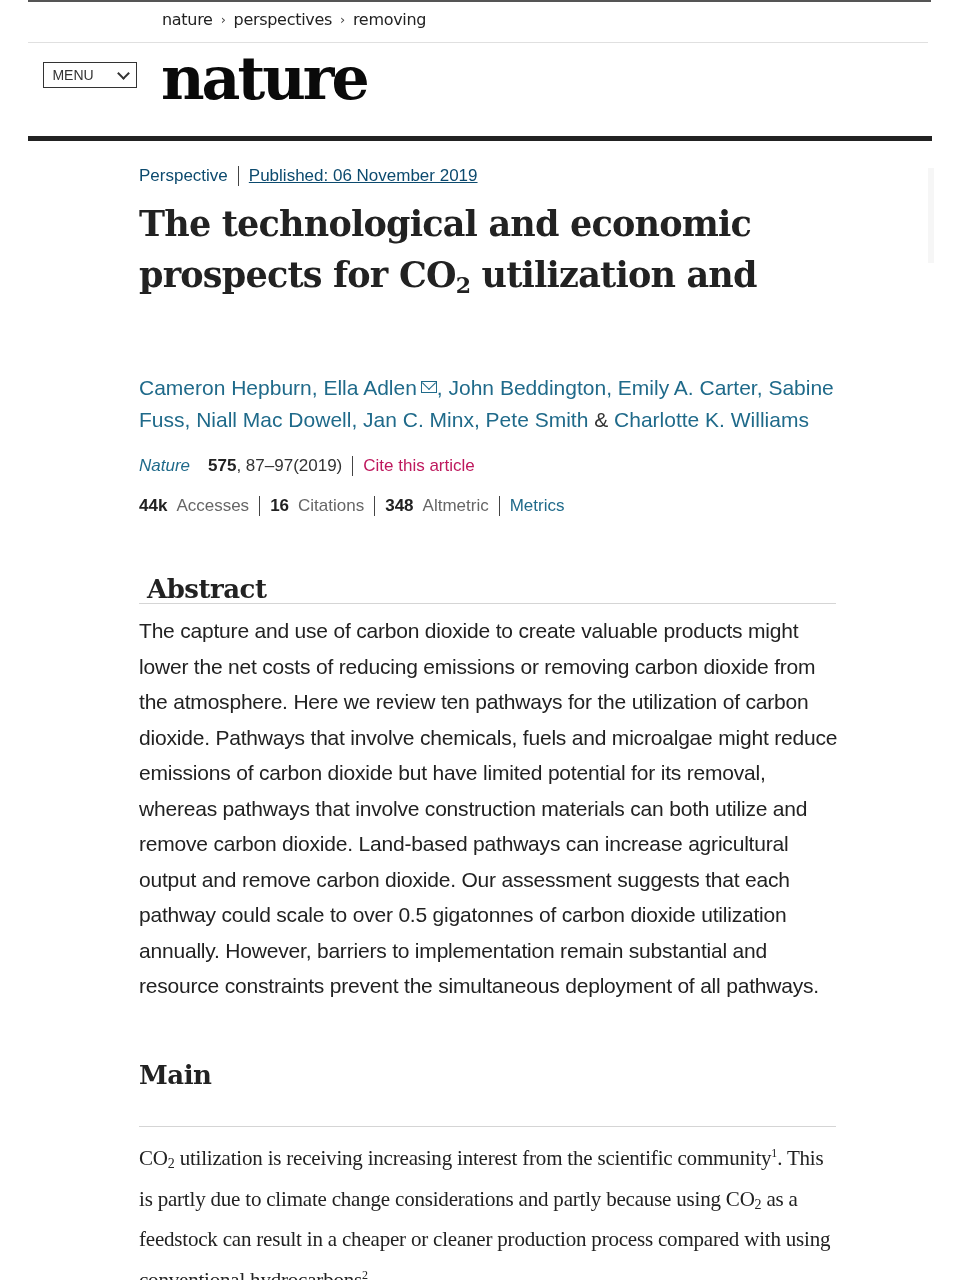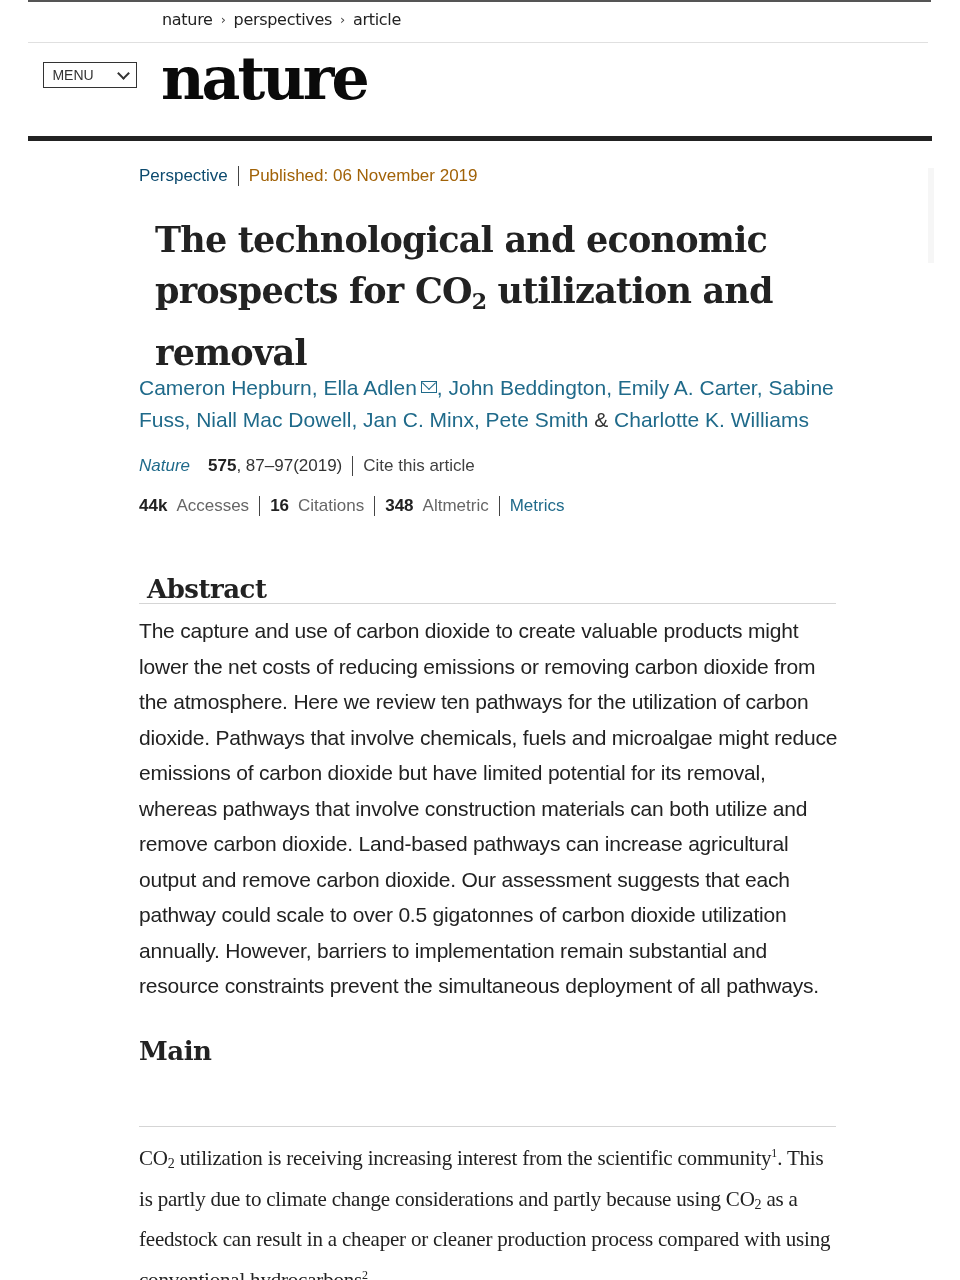--- a/index.html
+++ b/index.html
@@ -11,82 +11,81 @@
   .menu-btn { position: absolute; left: 43px; top: 62px; width: 94px; height: 26px; border: 1px solid #333; box-sizing: border-box; display: flex; align-items: center; justify-content: center; gap: 22px; font-size: 14px; color: #333; background: #fff; font-family: "Liberation Sans", sans-serif; }
   .menu-btn .chev { width: 7px; height: 7px; border-right: 2px solid #333; border-bottom: 2px solid #333; transform: rotate(45deg); margin-top: -4px; margin-left: 3px; }
   .logo { position: absolute; left: 161px; top: 48px; font-family: "DejaVu Serif", serif; font-weight: bold; font-size: 60px; letter-spacing: -3px; color: #0a0a0a; line-height: 1; }
   .header-rule { position: absolute; left: 28px; top: 136px; width: 904px; height: 5px; background: #222; }
   .side-shadow { position: absolute; left: 928px; top: 168px; width: 6px; height: 95px; background: #f6f6f6; }
 
   .article { position: absolute; left: 139px; width: 700px; }
   .meta-line { top: 166px; font-size: 17px; display: flex; align-items: center; }
   .meta-line .type { color: #0c4a6e; }
   .vbar { display: inline-block; width: 1px; height: 20px; background: #444; margin: 0 10px; }
-  .meta-line .pub { color: #a16207; }
+  .meta-line .pub { color: #0c4a6e; text-decoration: underline; }
 
   .title { top: 198px; font-family: "DejaVu Serif", serif; font-weight: bold; font-size: 35px; line-height: 51px; color: #222; letter-spacing: -0.8px; width: 640px; }
   .title sub { font-size: 22px; vertical-align: -6px; }
 
   .authors { top: 372px; font-size: 21px; line-height: 32px; color: #1f6a8a; width: 700px; }
   .authors .amp { color: #333; }
   .mail-icon { display: inline-block; width: 16px; height: 12px; border: 1.5px solid #1f6a8a; box-sizing: border-box; position: relative; vertical-align: 2px; margin-left: 4px; }
   .mail-icon::before { content: ""; position: absolute; left: 2px; top: -4px; width: 9px; height: 9px; border-right: 1.5px solid #1f6a8a; border-bottom: 1.5px solid #1f6a8a; transform: rotate(45deg); }
 
   .citation { top: 456px; font-size: 17px; display: flex; align-items: center; color: #333; }
   .citation .journal { font-style: italic; color: #1f6a8a; }
   .citation .vol { font-weight: bold; margin-left: 18px; color: #222; text-align: right; }
-  .citation .cite { color: #404040; }
+  .citation .cite { color: #be185d; }
   .metrics { top: 496px; font-size: 17px; display: flex; align-items: center; color: #666; }
   .metrics b { color: #222; margin-right: 9px; }
   .metrics .link { color: #1f6a8a; }
 
   .section-h { font-family: "DejaVu Serif", serif; font-weight: bold; font-size: 26px; color: #222; letter-spacing: -0.5px; }
   .abstract-h { top: 566px; }
   .abstract-rule { position: absolute; left: 139px; top: 603px; width: 697px; height: 1px; background: #d5d5d5; }
   .abstract-body { top: 613px; font-family: Liberation Sans, sans-serif; font-size: 21px; line-height: 35.5px; color: #222; width: 700px; letter-spacing: -0.2px; }
 
-  .main-h { top: 1036px; }
+  .main-h { top: 1060px; }
   .main-rule { position: absolute; left: 139px; top: 1126px; width: 697px; height: 1px; background: #d5d5d5; }
   .main-body { top: 1136px; font-family: "Liberation Serif", serif; font-size: 21px; line-height: 35.5px; color: #222; width: 700px; letter-spacing: -0.2px; }
   .main-body sub { font-size: 14px; vertical-align: -3px; }
   .main-body sup { font-size: 12px; }
   a { text-decoration: none; }
 </style>
 </head>
 <body>
 
 <div class="top-rule"></div>
 
 <nav class="breadcrumb">
   <a style="color:#222">nature</a>
   <span class="sep">›</span>
   <a style="color:#222">perspectives</a>
   <span class="sep">›</span>
-  <span>article</span>
+  <span>removing</span>
 </nav>
 <div class="crumb-rule"></div>
 
 <button class="menu-btn">
   <span>MENU</span>
   <span class="chev"></span>
 </button>
 <a class="logo">nature</a>
 <div class="header-rule"></div>
 <div class="side-shadow"></div>
 
 <div class="article meta-line">
   <span class="type">Perspective</span>
   <span class="vbar"></span>
   <span class="pub">Published: 06 November 2019</span>
 </div>
 
-<h1 class="article title" style="margin:16px">
+<h1 class="article title" style="margin:0">
   <span>The technological and economic</span><br>
   <span>prospects for CO</span><sub>2</sub><span> utilization and</span><br>
-  <span>removal</span>
 </h1>
 
 <div class="article authors">
   <a>Cameron Hepburn</a>, 
   <a>Ella Adlen</a><span class="mail-icon"></span>, 
   <a>John Beddington</a>, 
   <a>Emily A. Carter</a>, 
   <a>Sabine Fuss</a>, 
   <a>Niall Mac Dowell</a>, 
   <a>Jan C. Minx</a>, 

